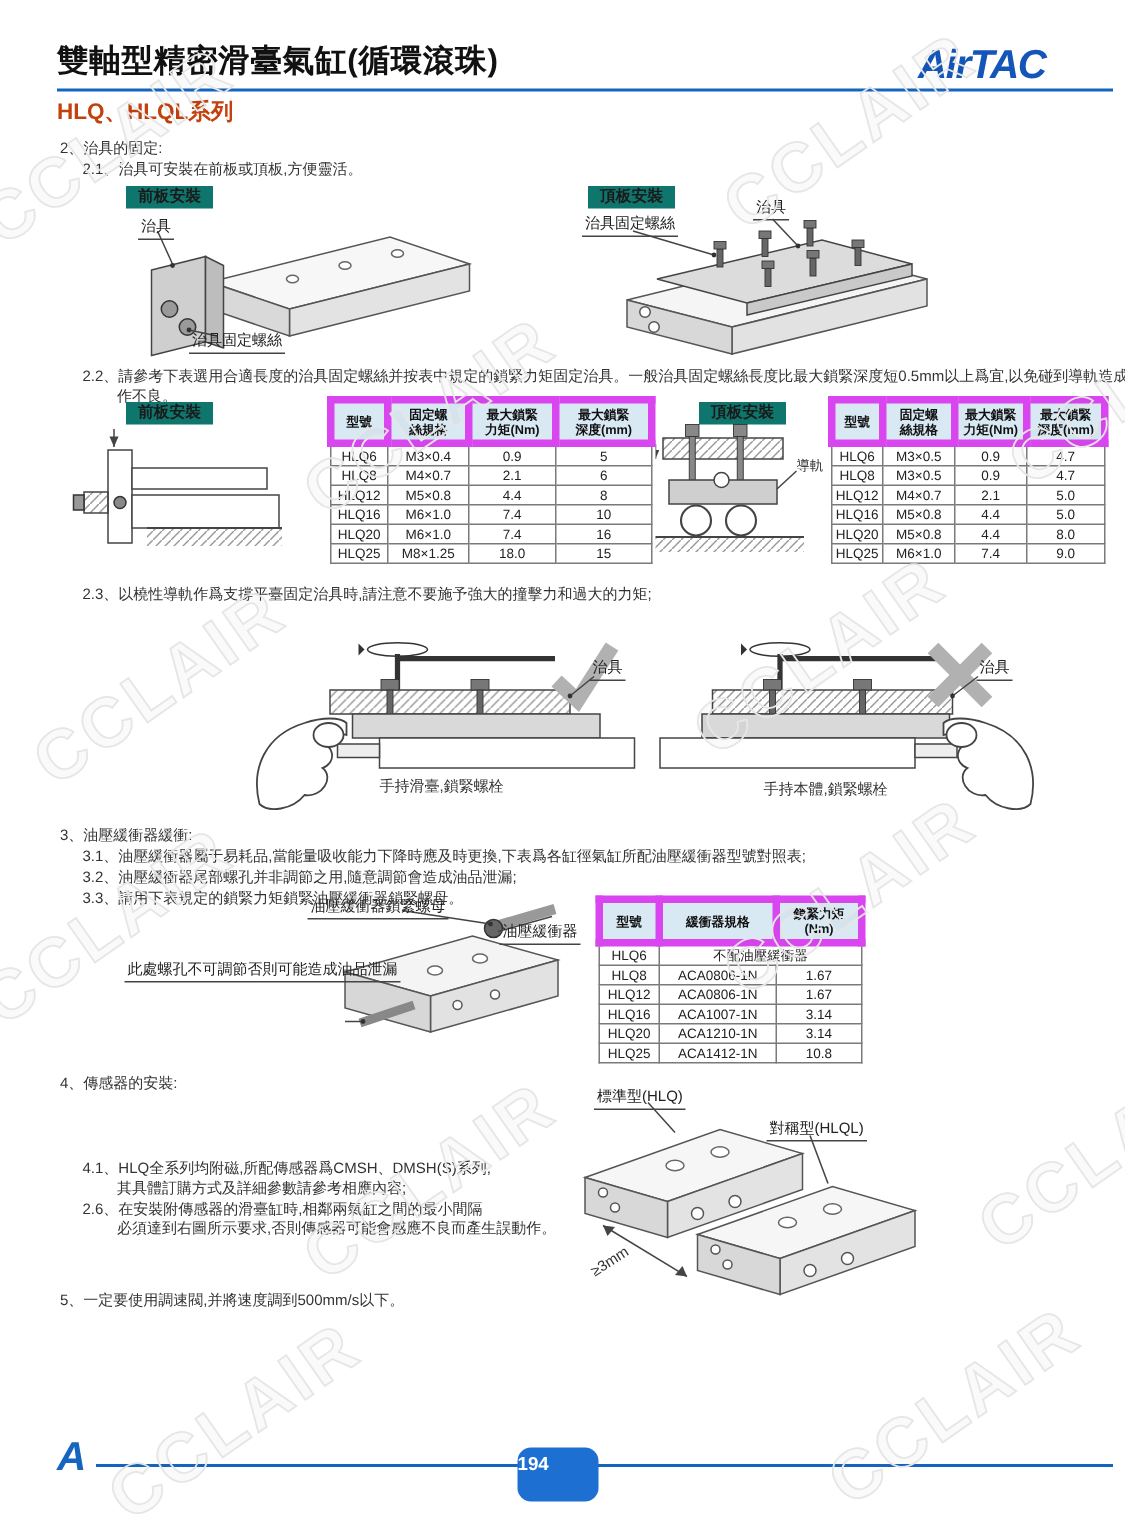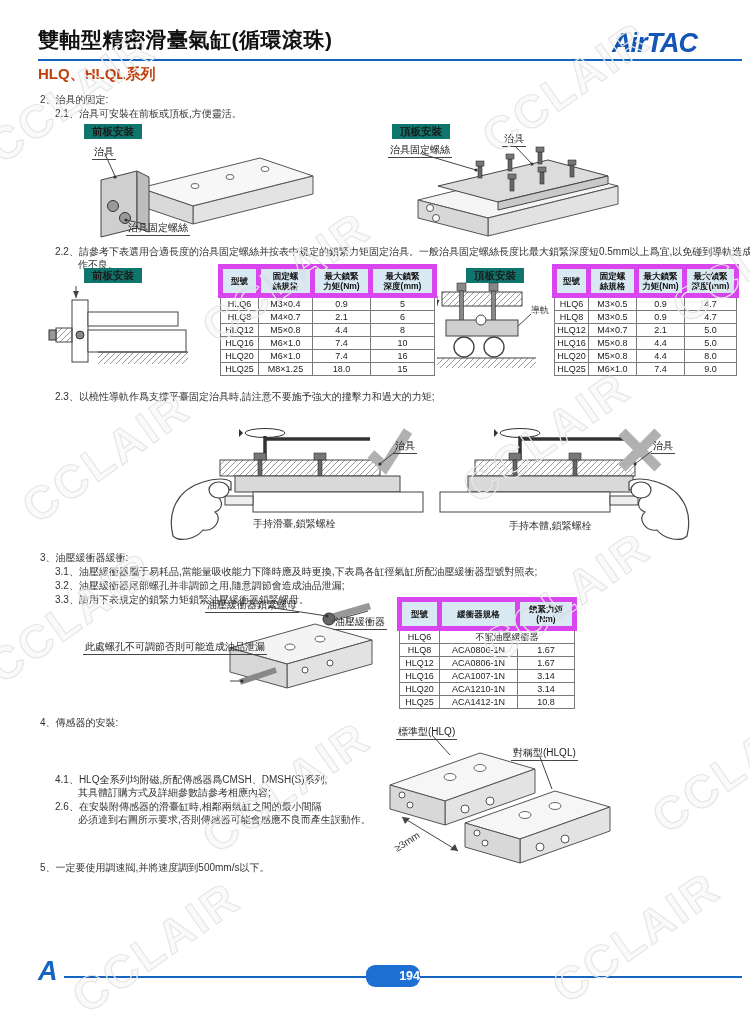--- a/index.html
+++ b/index.html
@@ -22,22 +22,22 @@
           line-height:12px;padding:0 2px 1px 2px;background:transparent;z-index:4;}
   .cap{position:absolute;font-size:10px;color:#333;z-index:4;}
   svg.diag{position:absolute;z-index:2;}
   table.spec{position:absolute;border-collapse:collapse;background:#fff;table-layout:fixed;z-index:3;}
   table.spec th{background:#d9e9f4;font-weight:bold;font-size:8.5px;line-height:10px;
                 border:5px solid #d946ef;padding:2px 1px;text-align:center;white-space:pre-line;color:#111;}
   table.spec td{font-size:9px;line-height:10px;border:1px solid #7a7a7a;padding:1px 2px;
                 text-align:center;color:#222;background:#fff;}
   .footline{position:absolute;left:64px;top:976px;width:678px;height:2px;background:#1565c0;}
   .flogo{position:absolute;left:38px;top:956px;font-size:27px;font-weight:800;font-style:italic;color:#1565c0;}
-  .pagebadge{position:absolute;left:366px;top:965px;width:54px;height:22px;background:#1e6fd2;
-             border-radius:9px;color:#fff;font-size:12.5px;font-weight:bold;text-align:right;
+  .pagebadge{position:absolute;left:345px;top:965px;width:54px;height:36px;background:#1e6fd2;
+             border-radius:9px;color:#fff;font-size:12.5px;font-weight:bold;text-align:left;
              line-height:22px;z-index:6;}
 </style>
 </head>
 <body>
 
 <div class="page">
 
   <svg width="0" height="0" style="position:absolute">
     <defs>
       <pattern id="hatch" patternUnits="userSpaceOnUse" width="6" height="6">

